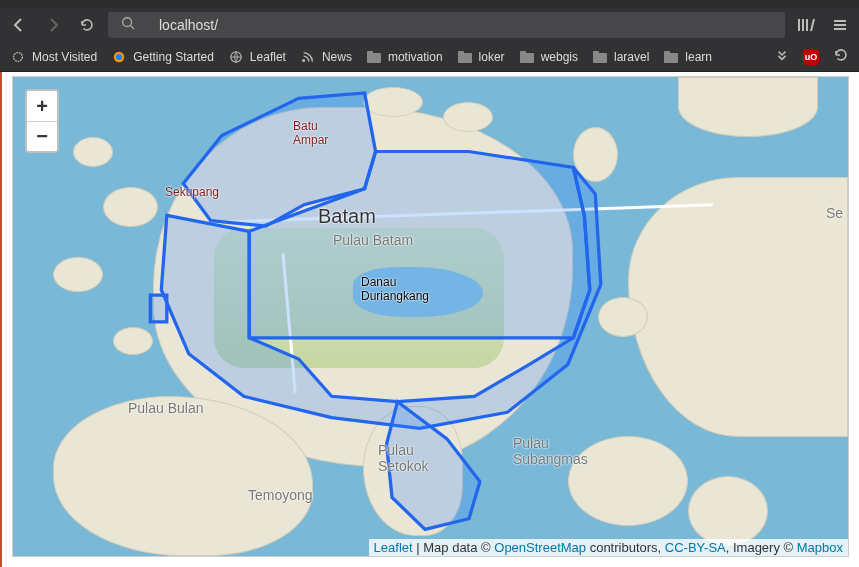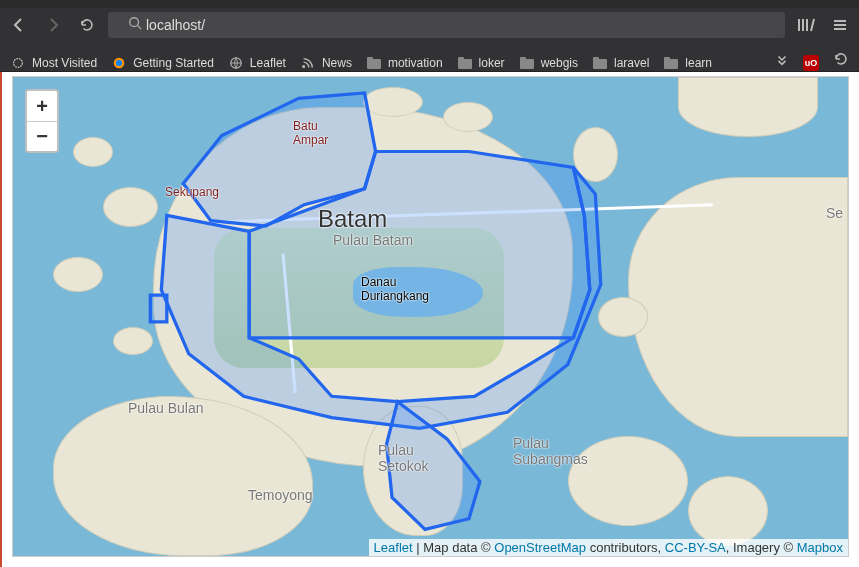--- a/index.html
+++ b/index.html
@@ -34,42 +34,42 @@
       cursor: pointer;
     }
     .nav-btn.disabled { color: #666; cursor: default; }
     .url-wrap {
       flex: 1;
       background: #474749;
       border-radius: 3px;
       height: 26px;
       display: flex;
       align-items: center;
-      padding: 0 20px;
-      gap: 4px;
+      padding: 0 13px;
+      gap: 24px;
     }
     .url-wrap .search-ic { color: #aaa; }
     .url-text {
       flex: 1;
       color: #ddd;
       font-size: 14px;
     }
     .library-ic, .menu-ic {
       width: 26px;
       height: 26px;
       display: flex;
       align-items: center;
       justify-content: center;
       color: #bbb;
     }
 
     
     .bookmarks {
       display: flex;
-      align-items: flex-end;
+      align-items: center;
       background: #323234;
       height: 30px;
       padding: 0 10px;
       gap: 14px;
       border-bottom: 1px solid #222;
     }
     .bookmark {
       display: flex;
       align-items: center;
       gap: 6px;
@@ -177,21 +177,21 @@
     }
 
     
     .place {
       position: absolute;
       color: #7f1d1d;
       font-size: 12px;
       text-shadow: 0 0 2px #fff, 0 0 2px #fff;
       white-space: nowrap;
     }
-    .place.big { font-size: 24px; color: #333; }
+    .place.big { font-size: 20px; color: #333; }
     .place.water { color: #000000; }
     .place.small { font-size: 14px; color: #777; }
 
     
     .zoom-ctrl {
       position: absolute;
       top: 12px;
       left: 12px;
       border: 2px solid rgba(0,0,0,0.25);
       border-radius: 4px;

